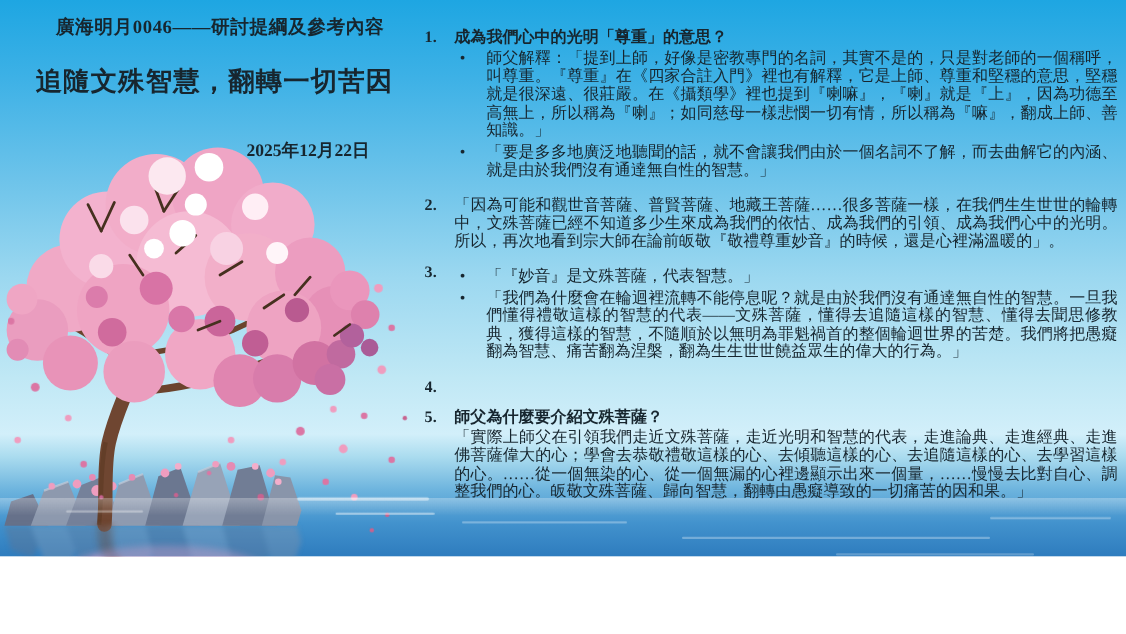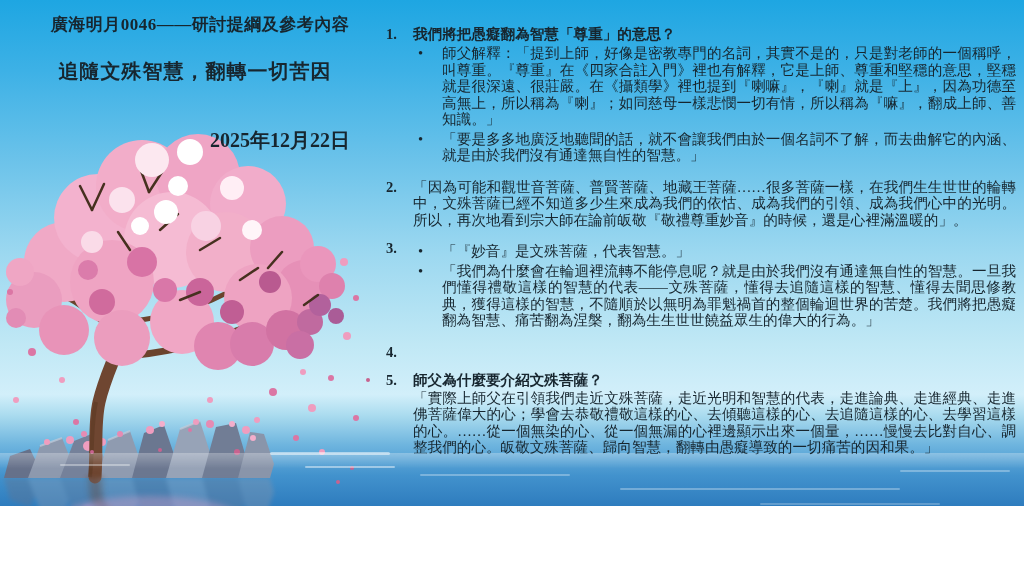--- a/index.html
+++ b/index.html
@@ -14,23 +14,23 @@
   }
   .scenery{position:absolute;left:0;top:0;pointer-events:none;}
   .horizon-glow{position:absolute;left:0;top:453px;width:100%;height:16px;
     background:linear-gradient(180deg,rgba(255,255,255,.28),rgba(255,255,255,0));}
   .streak{position:absolute;height:2px;border-radius:2px;background:rgba(255,255,255,.3);}
   .darkband{position:absolute;left:0;width:100%;background:rgba(23,70,140,.14);}
 
   .kicker{position:absolute;left:18px;top:13px;width:364px;text-align:center;
     font-weight:bold;font-size:17px;letter-spacing:.5px;}
   .main-title{position:absolute;left:6px;top:58px;width:378px;text-align:center;
-    font-weight:bold;font-size:20px;letter-spacing:1px;}
+    font-weight:bold;font-size:24px;letter-spacing:1px;}
   .date{position:absolute;left:196px;top:127px;width:168px;text-align:center;
-    font-weight:bold;font-size:20px;}
+    font-weight:bold;font-size:16px;}
 
   .content{position:absolute;left:386px;top:26px;width:630px;
     font-size:14.6px;line-height:1.13;text-align:justify;}
   .section{display:flex;margin-bottom:12px;}
   .sec-num{width:27px;flex:none;font-weight:bold;}
   .sec-body{flex:1;min-width:0;}
   .sec-heading{font-weight:bold;margin-bottom:1px;}
   .bullet{display:flex;margin-top:3px;margin-bottom:3px;}
   .bullet-marker{width:24px;flex:none;padding-left:5px;}
   .bullet-text{flex:1;min-width:0;}
@@ -227,21 +227,21 @@
 
   <div class="kicker">廣海明月0046——研討提綱及參考內容</div>
   <div class="main-title">追隨文殊智慧，翻轉一切苦因</div>
   <div class="date">2025年12月22日</div>
 
   <div class="content">
 
     <div class="section">
       <div class="sec-num">1.</div>
       <div class="sec-body">
-        <div class="sec-heading">我們將把愚癡翻為智慧「尊重」的意思？</div>
+        <div class="sec-heading">成為我們心中的光明「尊重」的意思？</div>
         <div class="bullet">
           <div class="bullet-marker">•</div>
           <div class="bullet-text">師父解釋：「提到上師，好像是密教專門的名詞，其實不是的，只是對老師的一個稱呼，叫尊重。『尊重』在《四家合註入門》裡也有解釋，它是上師、尊重和堅穩的意思，堅穩就是很深遠、很莊嚴。在《攝類學》裡也提到『喇嘛』，『喇』就是『上』，因為功德至高無上，所以稱為『喇』；如同慈母一樣悲憫一切有情，所以稱為『嘛』，翻成上師、善知識。」</div>
         </div>
         <div class="bullet">
           <div class="bullet-marker">•</div>
           <div class="bullet-text">「要是多多地廣泛地聽聞的話，就不會讓我們由於一個名詞不了解，而去曲解它的內涵、就是由於我們沒有通達無自性的智慧。」</div>
         </div>
       </div>
     </div>

